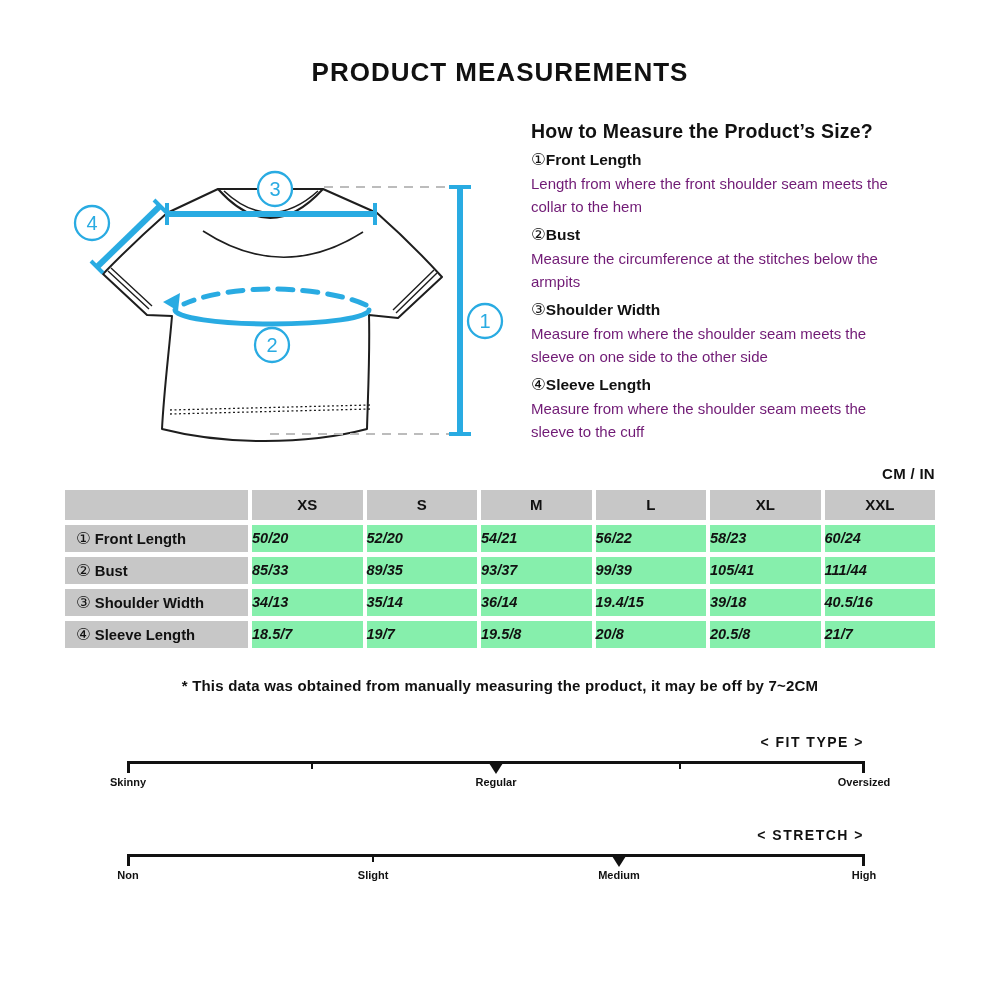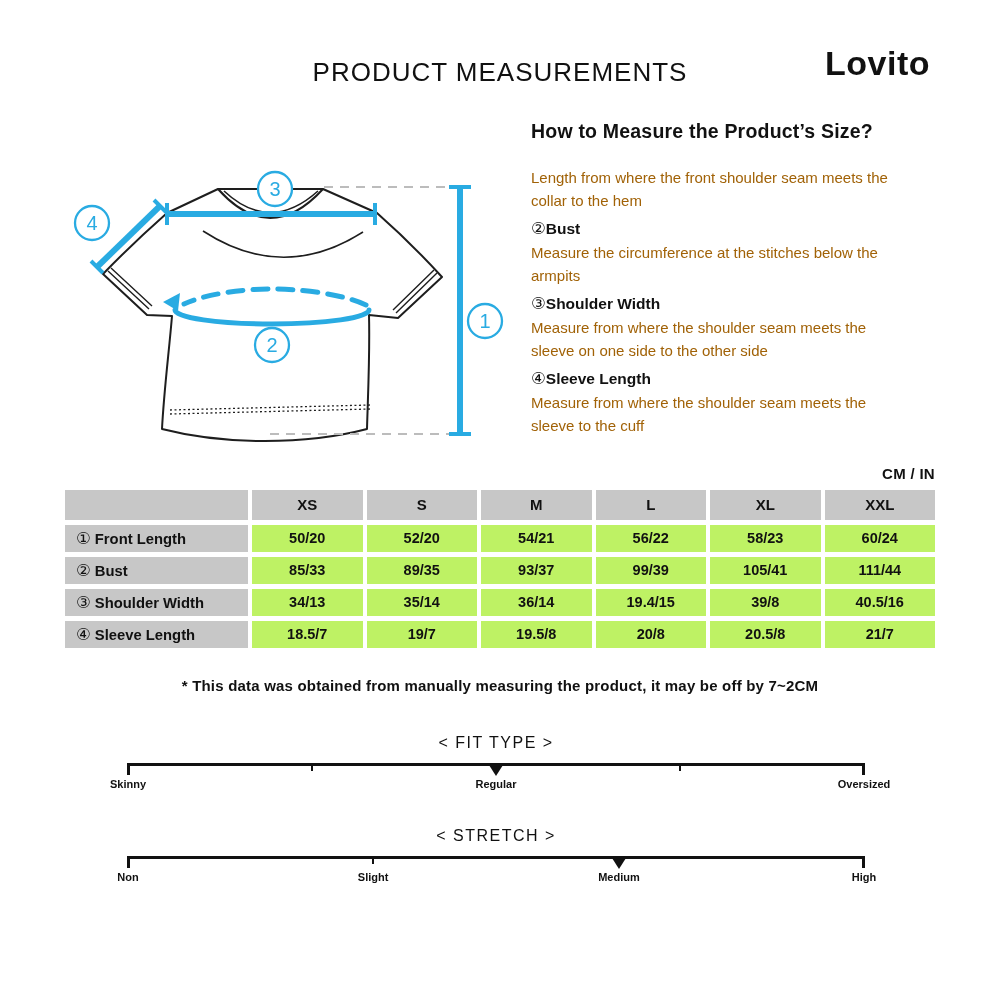--- a/index.html
+++ b/index.html
@@ -1,63 +1,62 @@
 <!DOCTYPE html>
 <html><head>
 <meta charset="utf-8">
 <style>
   * { margin:0; padding:0; box-sizing:border-box; }
   html,body { width:1000px; height:1000px; background:#ffffff;
     font-family:"Liberation Sans","DejaVu Sans",sans-serif; color:#111; }
   .page { position:relative; width:1000px; height:1000px; overflow:hidden; background:#fff; }
 
   .page-title { position:absolute; top:57px; left:0; right:0; text-align:center;
-    font-size:26px; font-weight:400; letter-spacing:1px; }
+    font-size:26px; font-weight:700; letter-spacing:1px; }
   .brand-logo { position:absolute; top:44px; right:70px; font-size:34px; font-weight:800; letter-spacing:.5px; }
 
   .diagram { position:absolute; left:58px; top:158px; width:452px; height:300px; }
 
   .howto { position:absolute; left:531px; top:120px; width:402px; }
-  .howto h2 { font-size:19.5px; font-weight:bold; white-space:nowrap; margin-bottom:23px; letter-spacing:.2px; }
+  .howto h2 { font-size:19.5px; font-weight:bold; white-space:nowrap; margin-bottom:0; letter-spacing:.2px; }
   .mi-label { font-size:15.5px; font-weight:bold; margin:7px 0 3px; }
   .mi-label .num { font-size:16.5px; font-weight:400; font-family:"DejaVu Sans",sans-serif; }
-  .mi-desc { font-size:15px; color:#a16207; line-height:23px; max-width:370px; }
+  .mi-desc { font-size:15px; color:#701a75; line-height:23px; max-width:370px; }
 
   .units { position:absolute; left:65px; top:465px; width:870px; text-align:right;
     font-size:15px; font-weight:bold; letter-spacing:.3px; }
 
   .size-table { position:absolute; left:65px; top:490px; width:870px;
     display:grid; grid-template-columns:183px repeat(6,1fr);
     grid-template-rows:30px repeat(4,27px); gap:5px 4px; }
   .th { background:#c7c7c7; font-size:15px; font-weight:bold; text-align:center; line-height:30px; }
   .tl { background:#c7c7c7; display:flex; align-items:center; padding-left:11px; }
   .tl .num { font-size:16.5px; font-weight:400; margin-right:4px; font-family:"DejaVu Sans",sans-serif; }
   .tl .lbl { font-size:14.8px; font-weight:bold; }
-  .td { background:#bef264; font-size:14.5px; font-weight:bold; text-align:center; line-height:27px; }
+  .td { background:#86efac; font-size:14.5px; font-weight:bold; line-height:27px;font-style:italic; }
 
   .footnote { position:absolute; left:0; right:0; top:677px; text-align:center;
     font-size:15px; font-weight:bold; letter-spacing:.2px; }
 
   .scale-block { position:absolute; left:128px; width:736px; }
-  .scale-title { text-align:center; font-size:16px; font-weight:400; letter-spacing:1.5px; }
+  .scale-title { text-align:right; font-size:14px; font-weight:700; letter-spacing:1.5px; }
   .scale-track { position:relative; margin-top:11px; height:3px; background:#111; }
   .scale-cap { position:absolute; top:0; width:3px; height:12px; background:#111; }
   .scale-tick { position:absolute; top:0; width:2px; height:8px; background:#111; margin-left:-1px; }
   .scale-marker { position:absolute; top:2px; width:0; height:0; margin-left:-7px;
     border-left:7px solid transparent; border-right:7px solid transparent; border-top:11px solid #111; }
   .scale-label { position:absolute; top:15px; transform:translateX(-50%); white-space:nowrap;
     font-size:11px; font-weight:bold; }
 </style>
 </head>
 <body>
 
 <div class="page">
 
   <div class="page-title">PRODUCT MEASUREMENTS</div>
-  <div class="brand-logo">Lovito</div>
 
   <svg class="diagram" viewBox="0 0 452 300" xmlns="http://www.w3.org/2000/svg">
 
     <g>
       <path d="M 109,55 L 160,31 L 265,31 L 319,55
                Q 353,85 384,119 L 340,160 L 311,157
                C 312,196 310,235 309,271
                C 248,287 166,287 104,271
                C 106,232 111,194 114,158
                L 89,157 L 45,116 Q 74,86 109,55 Z" fill="#ffffff" stroke="#1e1e1e" stroke-width="2" stroke-linejoin="round"></path>
@@ -103,20 +102,21 @@
       <text x="214" y="194" fill="#29ABE2">2</text>
       <circle cx="427" cy="163" r="17" fill="#ffffff" stroke="#29ABE2" stroke-width="2.3"></circle>
       <text x="427" y="170" fill="#29ABE2">1</text>
     </g>
   </svg>
 
   <div class="howto">
     <h2>How to Measure the Product’s Size?</h2>
 
     <div class="mi">
+      <div class="mi-label"><span class="num">①</span><span>Front Length</span></div>
       <div class="mi-desc">Length from where the front shoulder seam meets the collar to the hem</div>
     </div>
     <div class="mi">
       <div class="mi-label"><span class="num">②</span><span>Bust</span></div>
       <div class="mi-desc">Measure the circumference at the stitches below the armpits</div>
     </div>
     <div class="mi">
       <div class="mi-label"><span class="num">③</span><span>Shoulder Width</span></div>
       <div class="mi-desc">Measure from where the shoulder seam meets the sleeve on one side to the other side</div>
     </div>
@@ -160,21 +160,21 @@
     <div class="td">111/44</div>
 
     <div class="tl">
         <span class="num">③</span>
         <span class="lbl">Shoulder Width</span>
       </div>
     <div class="td">34/13</div>
     <div class="td">35/14</div>
     <div class="td">36/14</div>
     <div class="td">19.4/15</div>
-    <div class="td">39/8</div>
+    <div class="td">39/18</div>
     <div class="td">40.5/16</div>
 
     <div class="tl">
         <span class="num">④</span>
         <span class="lbl">Sleeve Length</span>
       </div>
     <div class="td">18.5/7</div>
     <div class="td">19/7</div>
     <div class="td">19.5/8</div>
     <div class="td">20/8</div>

